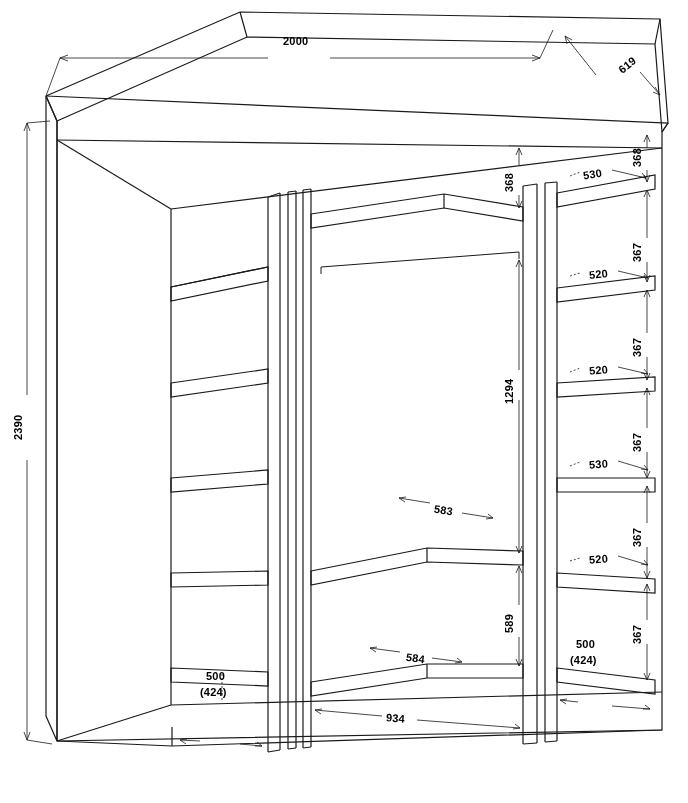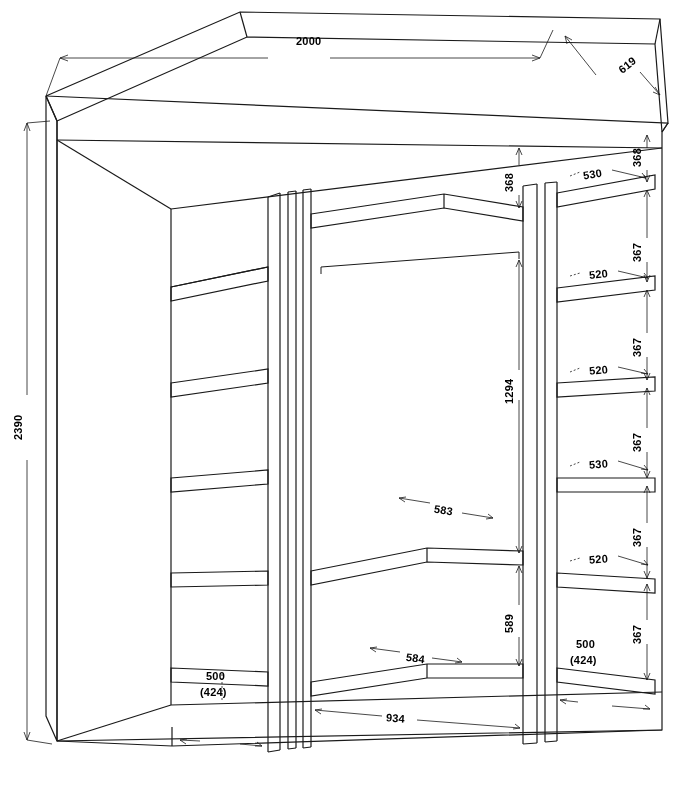--- a/index.html
+++ b/index.html
@@ -249,21 +249,21 @@
         <path d="M 647 578 L 644 571 M 647 578 L 650 571"></path>
 
         <path d="M 647 584 L 647 620"></path>
         <path d="M 647 644 L 647 680"></path>
         <path d="M 647 584 L 644 591 M 647 584 L 650 591"></path>
         <path d="M 647 680 L 644 673 M 647 680 L 650 673"></path>
       </g>
     </g>
   </svg>
 
-  <div class="dim-label" style="left:296px; top:35px;">2000</div>
+  <div class="dim-label" style="left:283px; top:35px;">2000</div>
 
   <div class="dim-label vert" style="left:616px; top:66px; transform: rotate(-38deg);">619</div>
 
   <div class="dim-label vert" style="left:12px; top:440px; transform: rotate(-90deg);">2390</div>
 
   <div class="dim-label vert" style="left:503px; top:192px; transform: rotate(-90deg);">368</div>
 
   <div class="dim-label vert" style="left:503px; top:404px; transform: rotate(-90deg);">1294</div>
 
   <div class="dim-label vert" style="left:503px; top:633px; transform: rotate(-90deg);">589</div>

